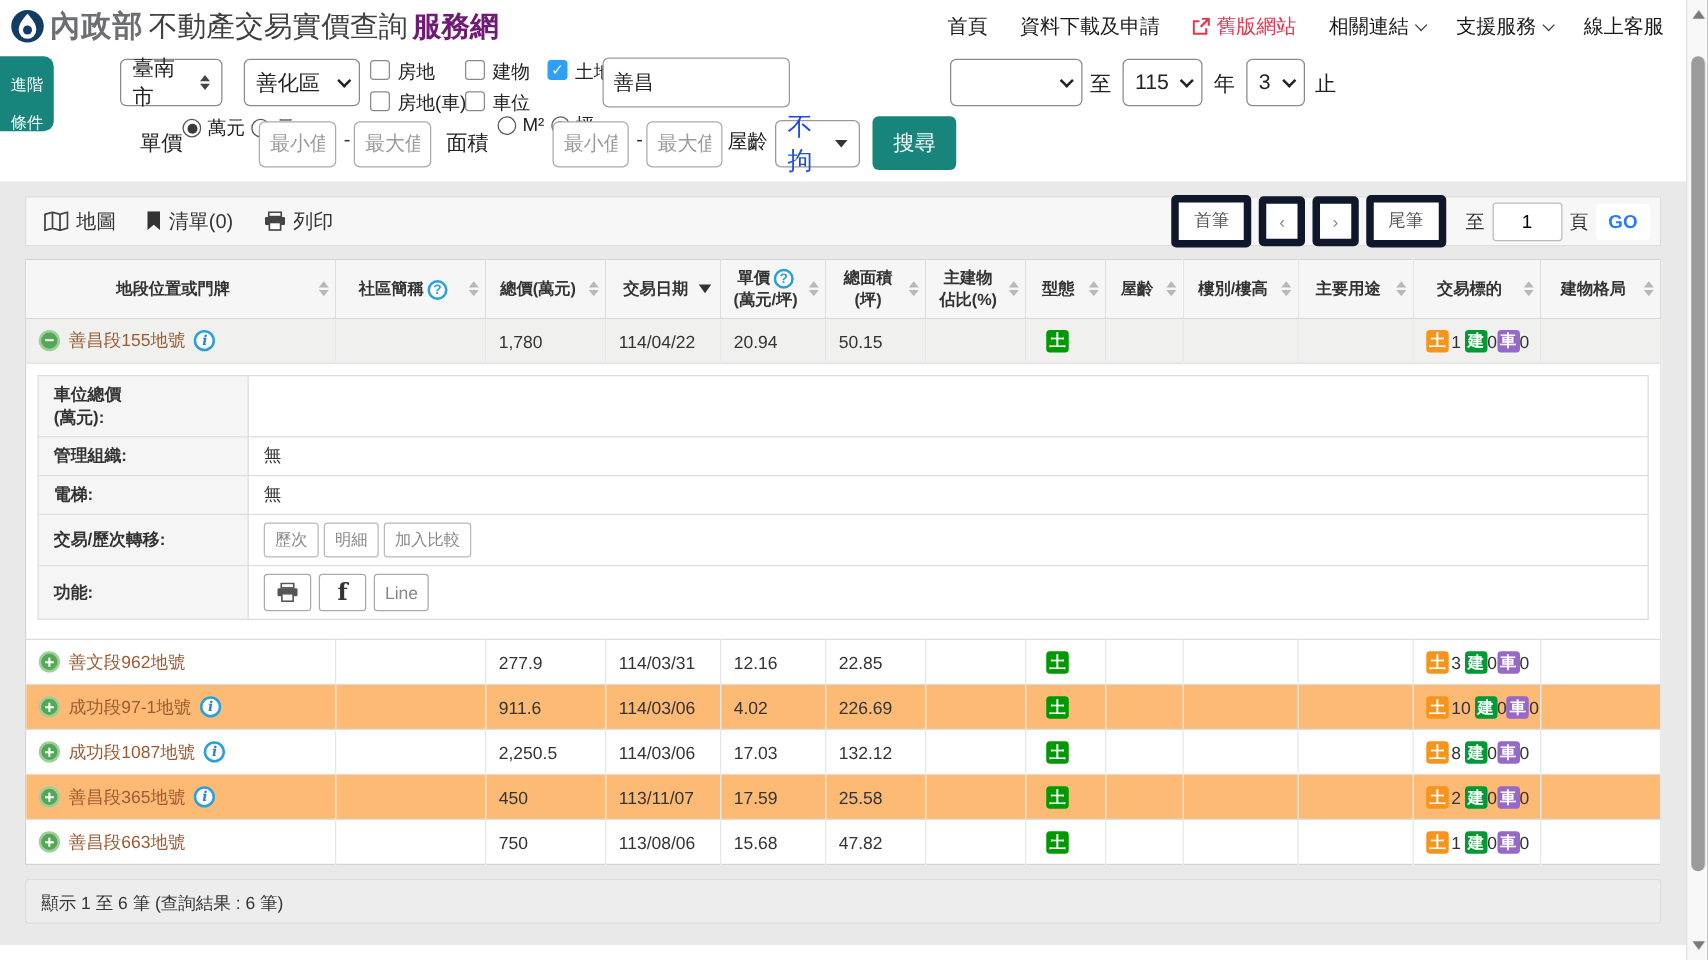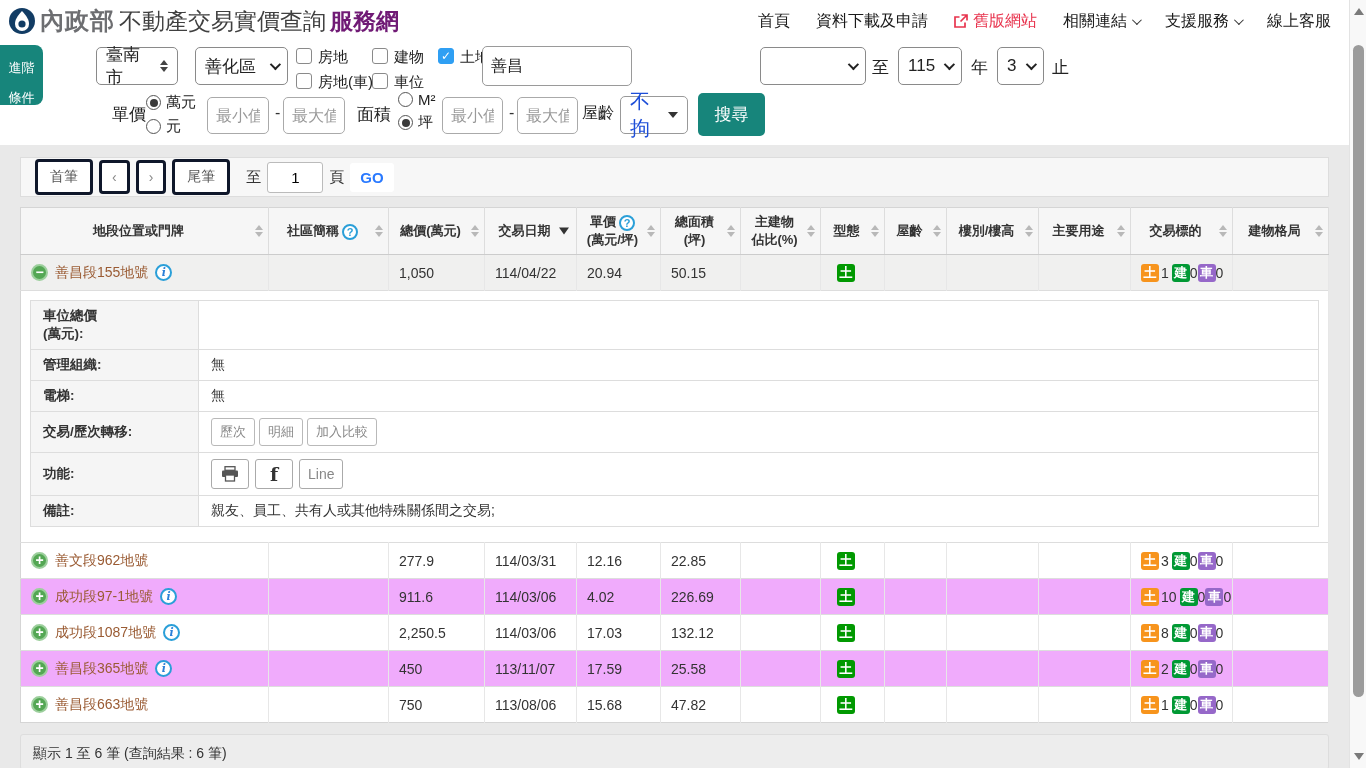--- a/index.html
+++ b/index.html
@@ -33,21 +33,21 @@
   .updown { display:flex; flex-direction:column; gap:2px; margin-left:6px; }
   .tri-u { width:0;height:0;border-left:4px solid transparent;border-right:4px solid transparent;border-bottom:5px solid #444; }
   .tri-d { width:0;height:0;border-left:4px solid transparent;border-right:4px solid transparent;border-top:5px solid #444; }
   .cbrow { position:absolute; display:flex; gap:6px; font-size:15px; color:#222; cursor:pointer; }
   .cb { width:16px; height:16px; border:1.5px solid #8a8a8a; border-radius:3px; background:#fff; position:relative; }
   .cb.on { background:#2f9ff3; border-color:#2f9ff3; }
   .cb.on::after { content:"✓"; position:absolute; color:#fff; font-size:12px; left:2px; top:0px; font-weight:700; }
   .keyword { position:absolute; left:482px; top:4px; width:150px; height:40px;
     border:1px solid #9a9a9a; border-radius:5px; font-size:16px; padding:0 8px; color:#222; }
   .flabel { position:absolute; font-size:17px; color:#222; }
-  .radcol { position:absolute; display:flex; flex-direction:column; gap:5px; }
+  .radcol { position:absolute; display:flex; flex-direction:row; gap:5px; }
   .radio-line { display:flex; align-items:center; gap:5px; font-size:15px; color:#222; cursor:pointer; }
   .radio { width:15px; height:15px; border:1.5px solid #555; border-radius:50%; background:#fff; position:relative; }
   .radio.on::after { content:""; position:absolute; inset:2.5px; background:#3a3a3a; border-radius:50%; }
   .inp { position:absolute; width:62px; height:37px; top:55px; border:1px solid #aaa;
     border-radius:5px; font-size:16px; padding:0 8px; color:#333; }
   .inp::placeholder { color:#9a9a9a; }
   .dash { position:absolute; top:62px; font-size:16px; color:#333; }
   .agesel { position:absolute; left:620px; top:54px; width:68px; height:38px; border:1px solid #999;
     border-radius:5px; background:#fff; display:flex; align-items:center; justify-content:space-between;
     padding:0 9px; font-size:20px; color:#1d4ed8; cursor:pointer; }
@@ -59,42 +59,42 @@
     color:#fff; font-size:15px; font-weight:700; }
   .esc { border:1.5px solid #fff; border-radius:4px; padding:3px 7px; margin:0 7px; font-weight:400; }
 
   
   .content { background:#e9e9e9; padding:12px 20px 14px; min-height:611px; }
   .toolbar { height:40px; background:#f7f7f7; border:1px solid #ddd; display:flex;
     align-items:center; justify-content:space-between; padding:0 8px 0 14px; margin-bottom:10px; }
   .tb-left { display:flex; align-items:center; gap:24px; font-size:16px; color:#333; }
   .tb-item { display:flex; align-items:center; gap:6px; cursor:pointer; }
   .tb-right { display:flex; align-items:center; gap:6px; font-size:15px; color:#333; }
-  .pgbtn { background:#fff; border:3px solid #0f172a; border-radius:4px; padding:6px 12px;
+  .pgbtn { background:#fff; border:6px solid #0f172a; border-radius:4px; padding:6px 12px;
     font-size:14px; color:#555; cursor:pointer;text-align:center; }
   .pgbtn.arrow { color:#888; padding:6px 10px; }
   .pginp { width:56px; height:31px; border:1px solid #bbb; border-radius:3px; text-align:center; font-size:15px; }
   .gobtn { background:#fff; border:none; border-radius:3px; padding:6px 10px; color:#2979ff;
     font-size:15px; font-weight:700; cursor:pointer; }
 
   
   table.grid { width:100%; border-collapse:collapse; background:#fff; border:1px solid #d5d5d5; table-layout:fixed; }
   .grid th { position:relative; background:#f6f6f6; border-bottom:1px solid #ccc; border-right:1px solid #ddd;
     font-size:13px; color:#333; height:47px; text-align:center; padding:4px 16px 4px 4px; font-weight:700; cursor:pointer; }
   .sort { position:absolute; right:5px; top:50%; transform:translateY(-50%); display:flex; flex-direction:column; gap:2px; }
   .s-u { width:0;height:0;border-left:4px solid transparent;border-right:4px solid transparent;border-bottom:5px solid #b8b8b8; }
   .s-d { width:0;height:0;border-left:4px solid transparent;border-right:4px solid transparent;border-top:5px solid #b8b8b8; }
   .s-desc { position:absolute; right:7px; top:50%; transform:translateY(-50%);
     width:0;height:0;border-left:5px solid transparent;border-right:5px solid transparent;border-top:7px solid #333; }
   .hico { display:inline-flex; width:16px; height:16px; border-radius:50%; border:2px solid #2a9fd8;
     color:#2a9fd8; background:#fff; align-items:center; justify-content:center;
     font-size:11px; font-weight:700; vertical-align:middle; margin-left:3px; cursor:pointer; }
   .grid td { border-top:1px solid #ddd; border-right:1px solid #e7e7e7; font-size:14px; color:#333;
     height:36px; padding:2px 4px 2px 10px; }
-  tr.alt td { background:#f0abfc; }
+  tr.alt td { background:#fdba74; }
   tr.exp-row td { background:#f0f0ef; }
   .namecell { display:flex; align-items:center; gap:7px; }
   .exp { display:inline-flex; min-width:17px; height:17px; border-radius:50%; color:#fff;
     align-items:center; justify-content:center; font-size:14px; font-weight:700; cursor:pointer;
     background:#54a754; border:2px solid #9ccf9c; line-height:1; }
   .exp.minus::after { content:"−"; margin-top:-2px; }
   .exp.plus::after { content:"+"; margin-top:-2px; }
   .parcel { color:#9a5b33; cursor:pointer; text-decoration:none; }
   .info { display:inline-flex; min-width:17px; height:17px; border-radius:50%; border:2px solid #2a9fd8;
     background:#fff; color:#2a7fd8; align-items:center; justify-content:center;
@@ -268,20 +268,42 @@
       <span>不拘</span>
       <i class="tri-solid"></i>
     </div>
     <button class="searchbtn">搜尋</button>
 
   </section>
 
   <section class="content">
 
     <div class="toolbar">
+      <div class="tb-left">
+        <span class="tb-item">
+          <svg width="20" height="16" viewBox="0 0 20 16">
+            <path d="M1 2.5 L7 0.8 L13 2.5 L19 0.8 V13.5 L13 15.2 L7 13.5 L1 15.2 Z M7 0.8 V13.5 M13 2.5 V15.2" fill="none" stroke="#444" stroke-width="1.4"></path>
+          </svg>
+          <span>地圖</span>
+        </span>
+        <span class="tb-item">
+          <svg width="12" height="16">
+            <path d="M1 0 h10 v15 l-5 -4.2 l-5 4.2 z" fill="#333"></path>
+          </svg>
+          <span>清單(0)</span>
+        </span>
+        <span class="tb-item">
+          <svg width="18" height="16">
+            <rect x="4" y="0.7" width="10" height="3.6" fill="none" stroke="#444" stroke-width="1.3"></rect>
+            <rect x="1" y="4.5" width="16" height="6.5" rx="1" fill="#444"></rect>
+            <rect x="4.5" y="9" width="9" height="6" fill="#fff" stroke="#444" stroke-width="1.3"></rect>
+          </svg>
+          <span>列印</span>
+        </span>
+      </div>
       <div class="tb-right">
         <button class="pgbtn">首筆</button>
         <button class="pgbtn arrow">‹</button>
         <button class="pgbtn arrow">›</button>
         <button class="pgbtn">尾筆</button>
         <span style="margin-left:10px;">至</span>
         <input class="pginp" value="1" style="">
         <span>頁</span>
         <button class="gobtn">GO</button>
       </div>
@@ -402,21 +424,21 @@
 
         <tr class="exp-row">
           <td>
               <span class="namecell">
             <span class="exp minus"></span>
             <a class="parcel">善昌段155地號</a>
             <span class="info">i</span>
           </span>
             </td>
           <td></td>
-          <td>1,050</td>
+          <td>1,780</td>
           <td>114/04/22</td>
           <td>20.94</td>
           <td>50.15</td>
           <td></td>
           <td><span class="badge b-type">土</span></td>
           <td></td>
           <td></td>
           <td></td>
           <td>
               <span class="targetcell">
@@ -461,24 +483,20 @@
                     <svg width="18" height="16">
                       <rect x="4" y="0.7" width="10" height="3.6" fill="none" stroke="#555" stroke-width="1.3"></rect>
                       <rect x="1" y="4.5" width="16" height="6.5" rx="1" fill="#555"></rect>
                       <rect x="4.5" y="9" width="9" height="6" fill="#fff" stroke="#555" stroke-width="1.3"></rect>
                     </svg>
                   </span><span class="fbtn">
                         <span class="fb-f">f</span>
                       </span><span class="fbtn line">Line</span>
                 </td>
               </tr>
-              <tr>
-                <td class="lb">備註:</td>
-                <td>親友、員工、共有人或其他特殊關係間之交易;</td>
-              </tr>
             </tbody>
               </table>
           </td>
         </tr>
 
         <tr>
           <td>
               <span class="namecell">
             <span class="exp plus"></span>
             <a class="parcel">善文段962地號</a>

